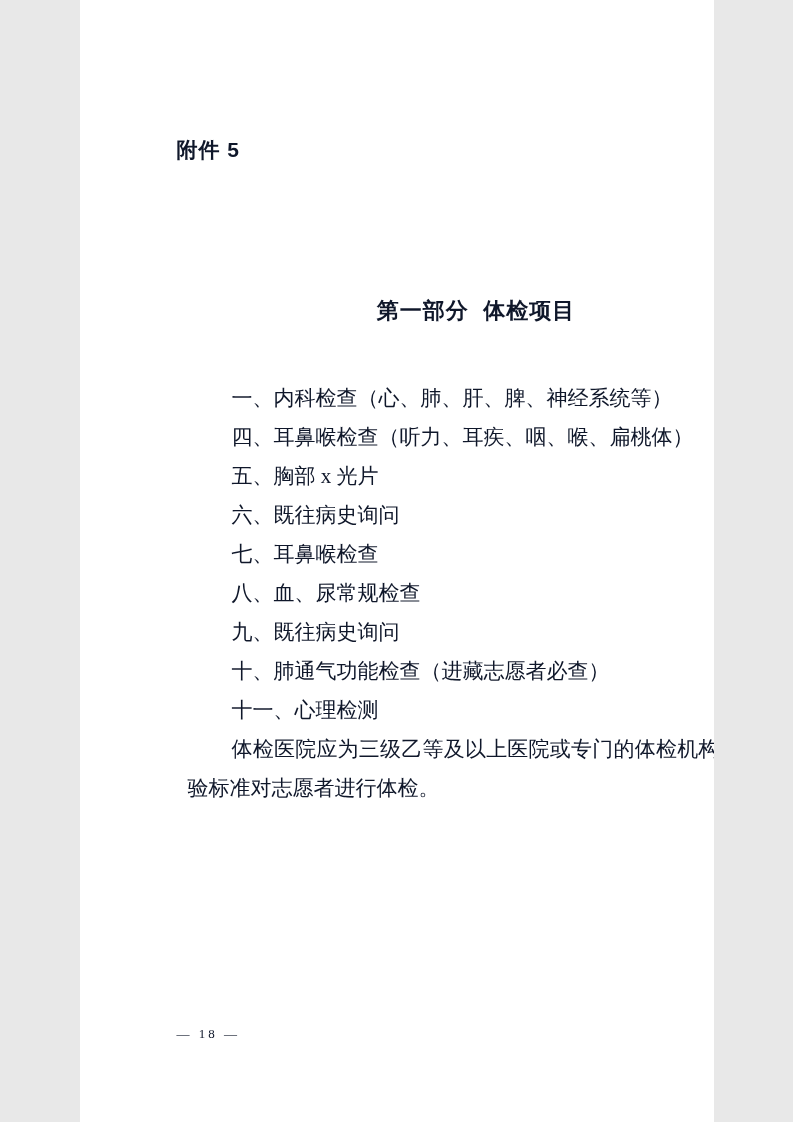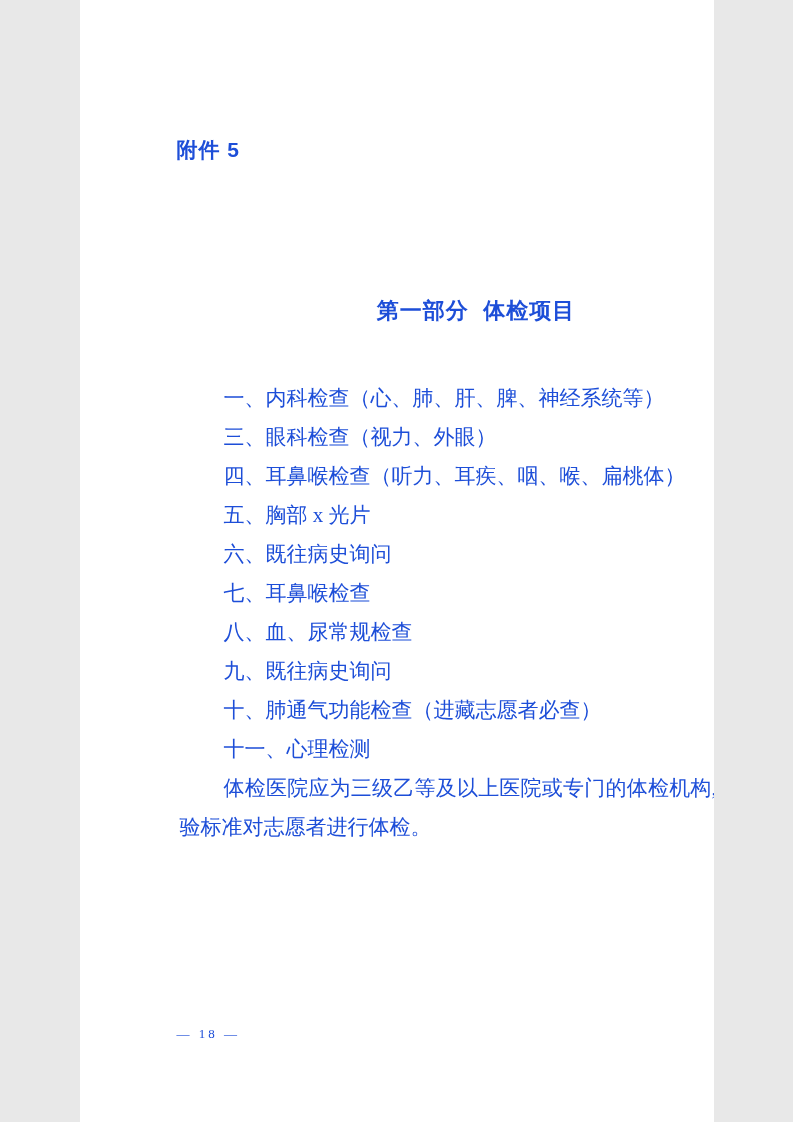--- a/index.html
+++ b/index.html
@@ -2,21 +2,21 @@
 <html><head>
 <meta charset="utf-8">
 <style>
   html, body { margin: 0; padding: 0; background: #e8e8e8; }
   .page {
     position: relative;
     width: 634px;
     height: 1122px;
     margin: 0 auto;
     background: #ffffff;
-    color: #1d4ed8;
+    color: #0f172a;
     font-family: "Liberation Serif", serif;
     overflow: hidden;
   }
   .attachment-label {
     position: absolute;
     left: 97px;
     top: 136px;
     font-family: "Liberation Sans", sans-serif;
     font-weight: bold;
     font-size: 21px;
@@ -41,21 +41,21 @@
     width: 793px;
     text-align: center;
     font-size: 22px;
     font-weight: bold;
     line-height: 30px;
     letter-spacing: 1px;
     word-spacing: 8px;
   }
   .body-text {
     position: absolute;
-    left: 100px;
+    left: 108px;
     top: 379px;
     width: 601px;
     font-size: 21px;
     line-height: 39px;
     text-align: justify;
   }
   .body-text p {
     margin: 0;
     padding: 0;
     text-indent: 44px;
@@ -74,21 +74,20 @@
 
 <div class="page">
 
   <div class="attachment-label">附件 5</div>
 
 
   <div class="section-heading">第一部分 体检项目</div>
 
   <div class="body-text">
     <p>一、内科检查（心、肺、肝、脾、神经系统等）</p>
-    <p>三、眼科检查（视力、外眼）</p>
     <p>四、耳鼻喉检查（听力、耳疾、咽、喉、扁桃体）</p>
     <p>五、胸部 x 光片</p>
     <p>六、既往病史询问</p>
     <p>七、耳鼻喉检查</p>
     <p>八、血、尿常规检查</p>
     <p>九、既往病史询问</p>
     <p>十、肺通气功能检查（进藏志愿者必查）</p>
     <p>十一、心理检测</p>
     <p>体检医院应为三级乙等及以上医院或专门的体检机构,按照检验标准对志愿者进行体检。</p>
   </div>

